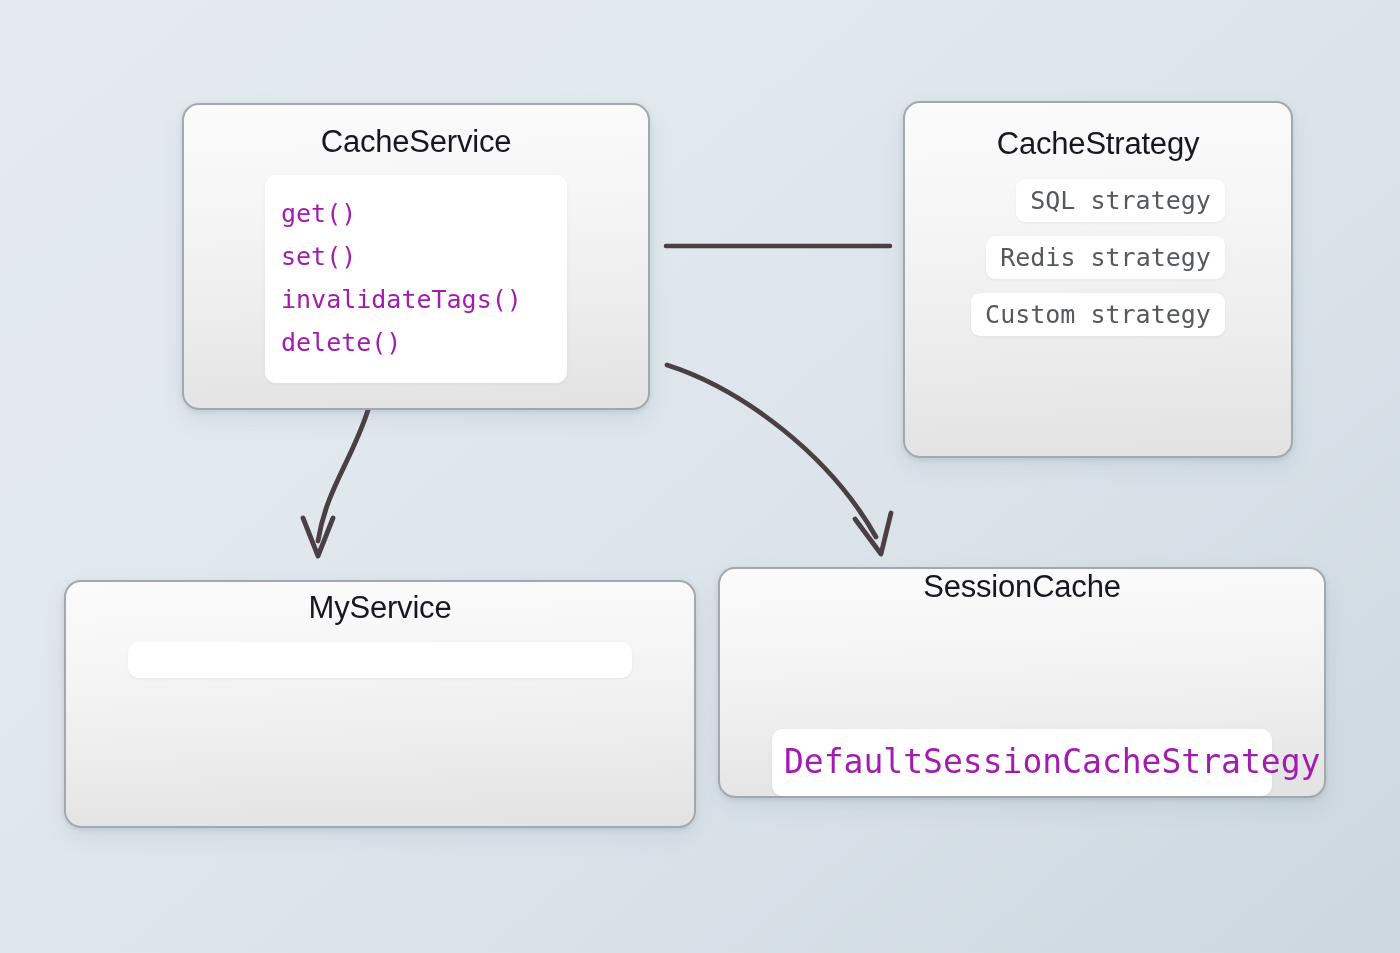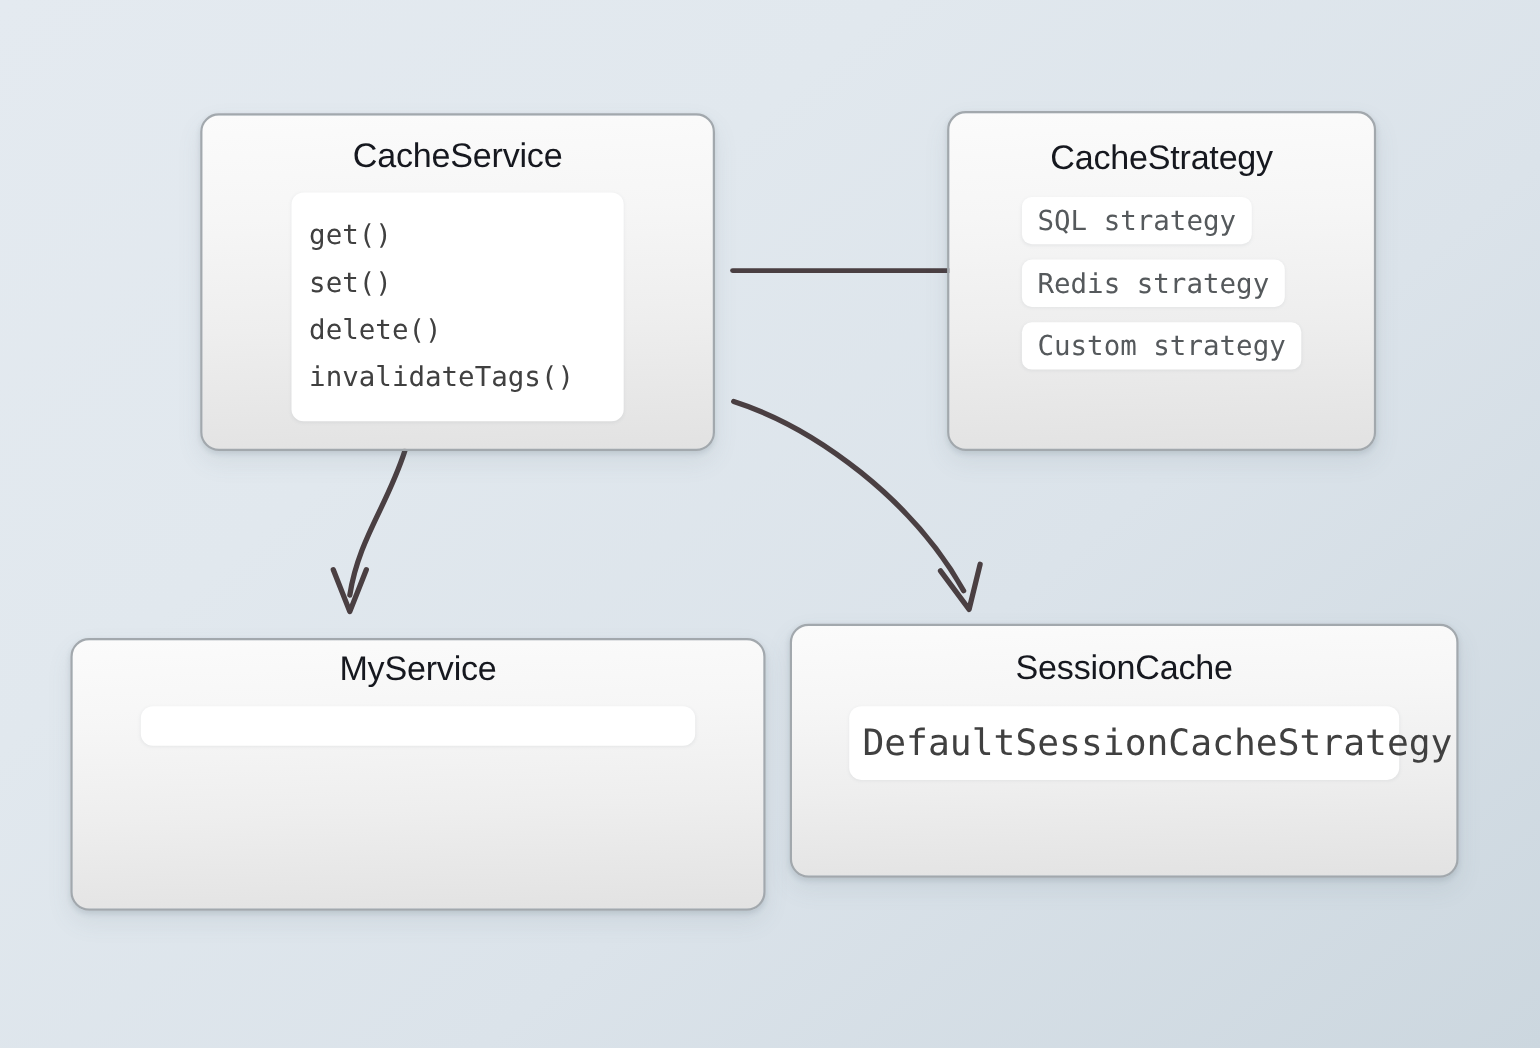--- a/index.html
+++ b/index.html
@@ -46,21 +46,21 @@
     color: #16181f;
     letter-spacing: -0.2px;
     text-align: center;
     white-space: nowrap;
   }
   .code-panel {
     background: #ffffff;
     border-radius: 11px;
     box-shadow: 0 1px 3px rgba(120, 130, 140, 0.10);
     font-family: "DejaVu Sans Mono", "Liberation Mono", monospace;
-    color: #404040;
+    color: #a21caf;
     box-sizing: border-box;
   }
   .code-line {
     white-space: pre;
     font-family: "DejaVu Sans Mono", "Liberation Mono", monospace;
   }
   .pill {
     background: #ffffff;
     border-radius: 9px;
     font-family: "DejaVu Sans Mono", "Liberation Mono", monospace;
@@ -81,31 +81,31 @@
   #node-cacheservice .code-panel {
     margin-top: 15px;
     width: 302px;
     padding: 17px 0 19px 16px;
     font-size: 25px;
     line-height: 43px;
   }
 
   
   #node-cachestrategy {
-    left: 861px;
+    left: 903px;
     top: 101px;
     width: 390px;
-    height: 309px;
+    height: 357px;
     padding-top: 23px;
   }
   #node-cachestrategy .pill-stack {
     margin-top: 17px;
     display: flex;
     flex-direction: column;
-    align-items: flex-start;
+    align-items: flex-end;
     gap: 14px;
   }
   #node-cachestrategy .pill {
     font-size: 25px;
     padding: 7px 14px;
   }
 
   
   #node-myservice {
     left: 64px;
@@ -121,21 +121,21 @@
     font-size: 25px;
     line-height: 44px;
   }
 
   
   #node-sessioncache {
     left: 718px;
     top: 567px;
     width: 608px;
     height: 231px;
-    padding-top: 20px;
+    justify-content: space-between;
   }
   #node-sessioncache .code-panel {
     margin-top: 17px;
     width: 500px;
     padding: 16px 0 17px 12px;
     font-size: 33px;
     line-height: 34px;
   }
 </style>
 </head>
@@ -152,22 +152,22 @@
 
     <path d="M 667 365 C 742 389 830 455 876 537" fill="none" stroke="#4a3f42" stroke-width="4.8" stroke-linecap="round"></path>
     <path d="M 855 519 L 881 554 L 891 513" fill="none" stroke="#4a3f42" stroke-width="4.8" stroke-linecap="round" stroke-linejoin="round"></path>
   </svg>
 
   <div class="node" id="node-cacheservice">
     <div class="node-title">CacheService</div>
     <div class="code-panel">
       <div class="code-line">get()</div>
       <div class="code-line">set()</div>
+      <div class="code-line">invalidateTags()</div>
       <div class="code-line">delete()</div>
-      <div class="code-line">invalidateTags()</div>
     </div>
   </div>
 
   <div class="node" id="node-cachestrategy">
     <div class="node-title">CacheStrategy</div>
     <div class="pill-stack">
       <span class="pill">SQL strategy</span>
       <span class="pill">Redis strategy</span>
       <span class="pill">Custom strategy</span>
     </div>

